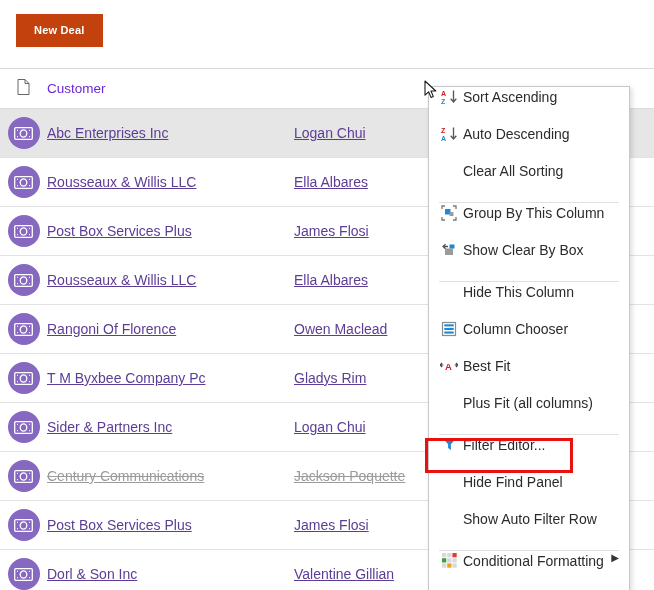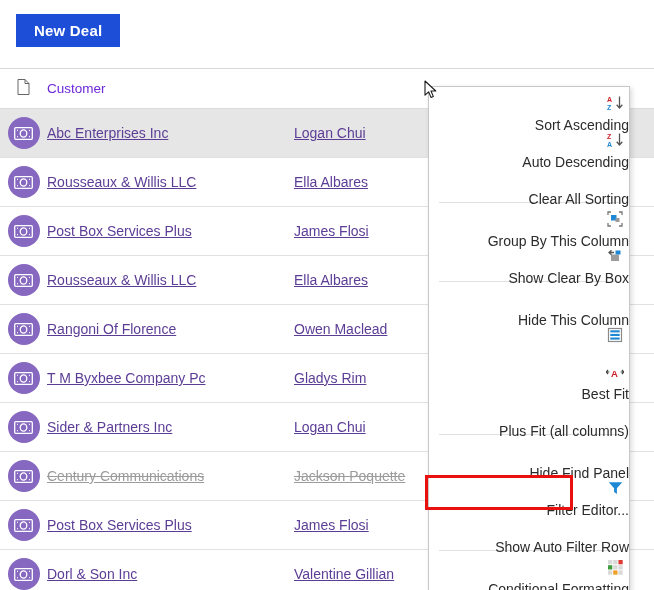--- a/index.html
+++ b/index.html
@@ -17,25 +17,25 @@
 
   
   .toolbar {
     height: 68px;
     box-sizing: border-box;
     padding: 14px 0 0 16px;
     background: #ffffff;
   }
   .new-deal-btn {
     display: inline-block;
-    background: #1d4ed8;
+    background: #c2410c;
     color: #ffffff;
     border: none;
     font-family: "Liberation Sans", sans-serif;
-    font-size: 15px;
+    font-size: 11px;
     font-weight: bold;
     letter-spacing: .2px;
     padding: 0 18px;
     height: 33px;
     line-height: 33px;
     cursor: pointer;
     border-radius: 0;
   }
 
   
@@ -117,29 +117,28 @@
     width: 202px;
     background: #ffffff;
     border: 1px solid #c8c8c8;
     box-shadow: 2px 2px 5px rgba(0,0,0,.14);
     z-index: 40;
     padding: 2px 0 2px 0;
     box-sizing: border-box;
   }
   .ctx-item {
     display: flex;
-    align-items: flex-end;
+    align-items: flex-start;
     height: 37px;
     padding-left: 6px;
     font-size: 14px;
     color: #2b2b2b;
     cursor: pointer;
     position: relative;
     box-sizing: border-box;
-    flex-direction: column;
   }
   .ctx-ico {
     width: 28px;
     flex: 0 0 28px;
     display: flex;
     align-items: center;
     justify-content: center;
   }
   .ctx-label { flex: 1 1 auto; white-space: nowrap; }
   .ctx-sep {
@@ -392,47 +391,48 @@
     </div>
     <div class="ctx-item">
       <span class="ctx-ico">
         <svg width="16" height="16" viewBox="0 0 16 16">
           <rect x="1.5" y="1.5" width="13" height="13" fill="#ffffff" stroke="#8a8a8a" stroke-width="1.2"></rect>
           <rect x="3.3" y="3.3" width="9.4" height="2.1" fill="#1e88d4"></rect>
           <rect x="3.3" y="6.9" width="9.4" height="2.1" fill="#1e88d4"></rect>
           <rect x="3.3" y="10.5" width="9.4" height="2.1" fill="#1e88d4"></rect>
         </svg>
       </span>
+      <span class="ctx-label">Column Chooser</span>
     </div>
     <div class="ctx-item">
       <span class="ctx-ico">
         <svg width="18" height="14" viewBox="0 0 18 14">
           <text x="5" y="11.5" font-family="Liberation Sans, sans-serif" font-size="9.5" font-weight="bold" fill="#cc2027">A</text>
           <path d="M3.4,7 H0.6 M2.1,5 L0,7 L2.1,9" stroke="#444" stroke-width="1.2" fill="none"></path>
           <path d="M14.6,7 H17.4 M15.9,5 L18,7 L15.9,9" stroke="#444" stroke-width="1.2" fill="none"></path>
         </svg>
       </span>
       <span class="ctx-label">Best Fit</span>
     </div>
     <div class="ctx-item">
       <span class="ctx-ico"></span>
       <span class="ctx-label">Plus Fit (all columns)</span>
     </div>
     <div class="ctx-sep"></div>
+    <div class="ctx-item highlighted">
+      <span class="ctx-ico">
+        <svg width="15" height="14" viewBox="0 0 15 14">
+          <path d="M0.8,1.2 H14.2 L8.9,7.2 V13 L6.1,11.1 V7.2 Z" fill="#1e88d4"></path>
+        </svg>
+      </span>
+      <span class="ctx-label">Filter Editor...</span>
+    </div>
     <div class="ctx-item">
       <span class="ctx-ico"></span>
       <span class="ctx-label">Hide Find Panel</span>
-    </div>
-    <div class="ctx-item highlighted">
-      <span class="ctx-ico">
-        <svg width="15" height="14" viewBox="0 0 15 14">
-          <path d="M0.8,1.2 H14.2 L8.9,7.2 V13 L6.1,11.1 V7.2 Z" fill="#1e88d4"></path>
-        </svg>
-      </span>
-      <span class="ctx-label">Filter Editor...</span>
     </div>
     <div class="ctx-item">
       <span class="ctx-ico"></span>
       <span class="ctx-label">Show Auto Filter Row</span>
     </div>
     <div class="ctx-sep"></div>
     <div class="ctx-item">
       <span class="ctx-ico">
         <svg width="15" height="15" viewBox="0 0 15 15">
           <rect x="0" y="0" width="4.3" height="4.3" fill="#d9d9d9"></rect>

